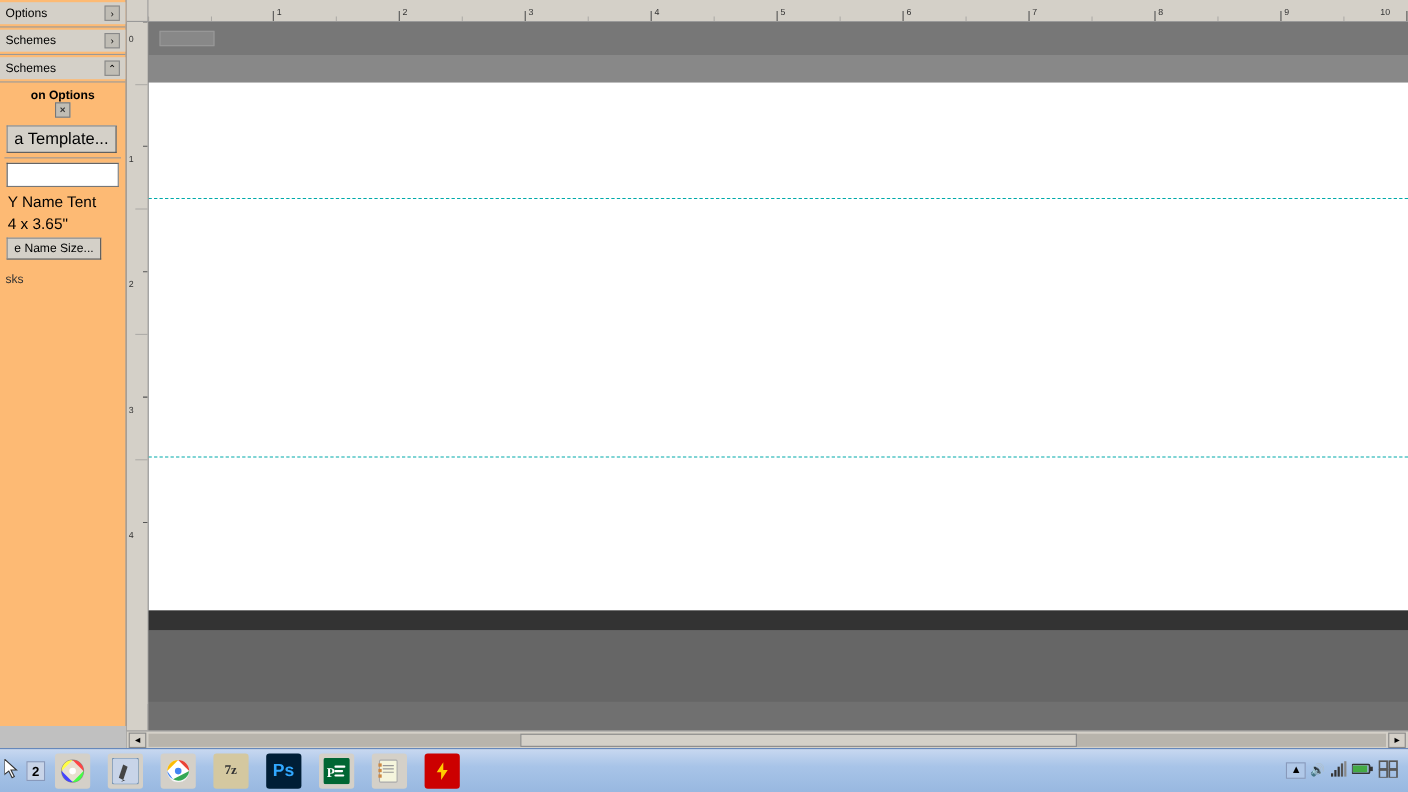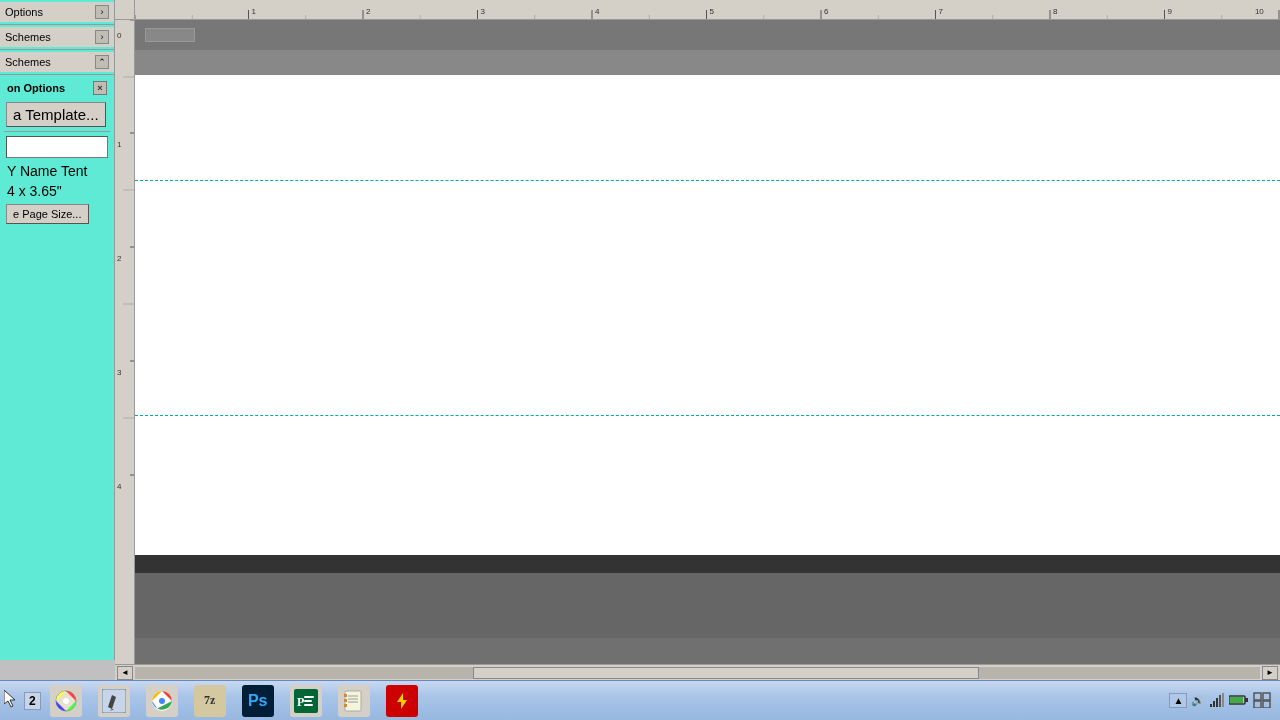--- a/index.html
+++ b/index.html
@@ -5,21 +5,21 @@
     * { margin: 0; padding: 0; box-sizing: border-box; }
     body { width: 1280px; height: 720px; overflow: hidden; font-family: Arial, sans-serif; font-size: 11px; background: #c0c0c0; }
 
     
     .app-window { width: 1280px; height: 720px; display: flex; flex-direction: column; }
 
     
     .content-area { display: flex; flex: 1; overflow: hidden; }
 
     
-    .left-panel { width: 115px; background: #5eead4; border-right: 1px solid #999; display: flex; flex-direction: column; flex-shrink: 0; height: 660px; }
+    .left-panel { width: 115px; background: #fdba74; border-right: 1px solid #999; display: flex; flex-direction: column; flex-shrink: 0; height: 660px; }
 
     .panel-section {
       border-bottom: 1px solid #999;
       padding: 2px 0;
     }
 
     .panel-section-header {
       display: flex; align-items: center; justify-content: space-between;
       padding: 3px 5px;
       background: #d4d0c8;
@@ -40,20 +40,21 @@
     
     .options-section {
       padding: 4px 2px;
     }
 
     .options-header {
       display: flex; align-items: center; justify-content: space-between;
       padding: 2px 5px 4px 5px;
       font-size: 11px;
       font-weight: bold;
+      flex-direction: column;
     }
 
     .section-close {
       width: 14px; height: 14px;
       background: #c0bdb5;
       border: 1px solid #777;
       display: flex; align-items: center; justify-content: center;
       font-size: 9px;
       cursor: pointer;
       color: #333;
@@ -289,24 +290,27 @@
         <input class="text-input-field" type="text" value="" style="">
 
         <div class="template-name">
           <span>Y Name Tent</span>
         </div>
         <div class="template-name">
           <span>4 x 3.65"</span>
         </div>
 
         <button class="page-size-btn">
-          <span>e Page Size...</span>
+          <span>e Name Size...</span>
         </button>
       </div>
 
+      <div class="tasks-area">
+        <span>sks</span>
+      </div>
 
     </div>
 
     <div class="editor-area">
 
       <div class="ruler-horizontal">
         <div class="ruler-corner"></div>
         <div class="ruler-h-track">
           <svg class="ruler-svg" viewBox="0 0 1140 20" preserveAspectRatio="none">
 

